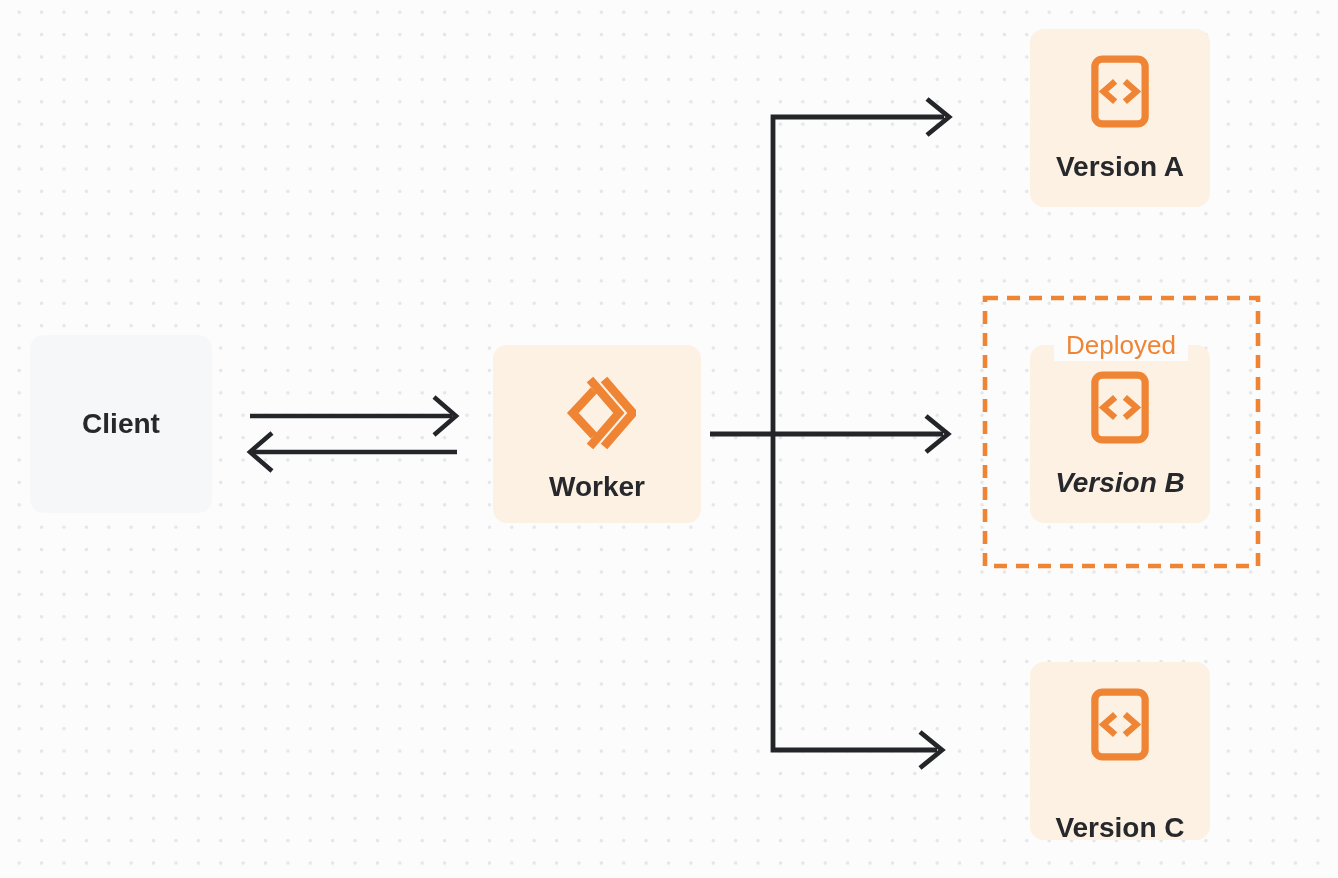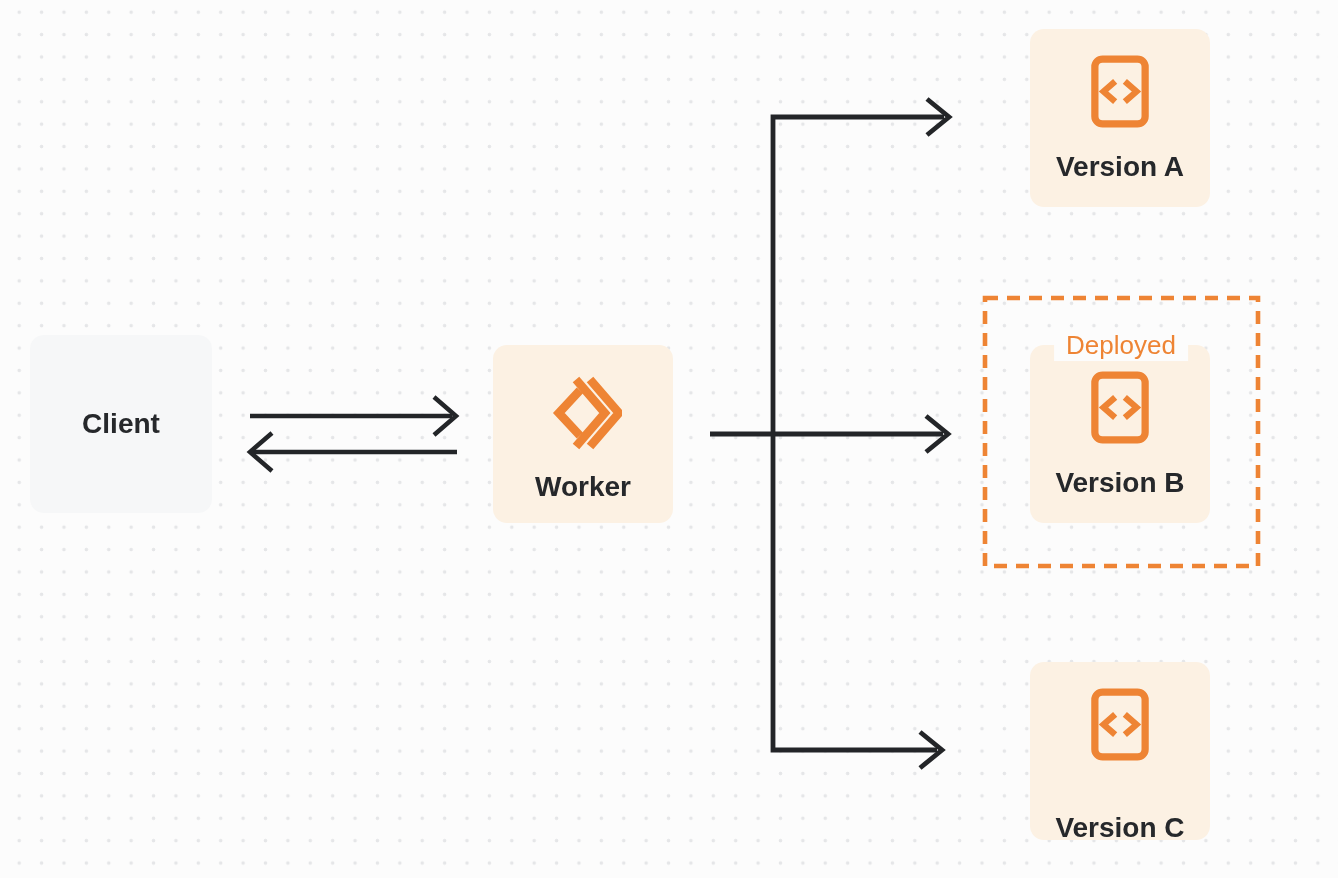--- a/index.html
+++ b/index.html
@@ -38,36 +38,36 @@
     line-height: 1.2;
     white-space: nowrap;
   }
   .client-node {
     left: 30px; top: 335px;
     width: 182px; height: 178px;
     background: #f6f7f8;
   }
   .worker-node {
     left: 493px; top: 345px;
-    width: 180px; height: 178px;
+    width: 208px; height: 178px;
     background: #fcf1e3;
     justify-content: flex-start;
     padding-top: 27px;
   }
   .worker-node .node-label { margin-top: 16px; }
   .version-node {
     left: 1030px;
     width: 180px; height: 178px;
     background: #fcf1e3;
     justify-content: flex-start;
     padding-top: 26px;
   }
   .version-node .node-label { margin-top: 22px; }
   .version-a { top: 29px; }
-  .version-b { top: 345px; }
+  .version-b { top: 345px; font-style: italic; }
   .version-c { top: 662px; gap: 28px; }
   .icon-wrap { display: block; line-height: 0; }
   .traffic-label {
     position: absolute;
     left: 858px; top: 381px;
     transform: translate(-50%, -50%);
     text-align: center;
     font-size: 21px;
     font-weight: 700;
     color: #232528;

